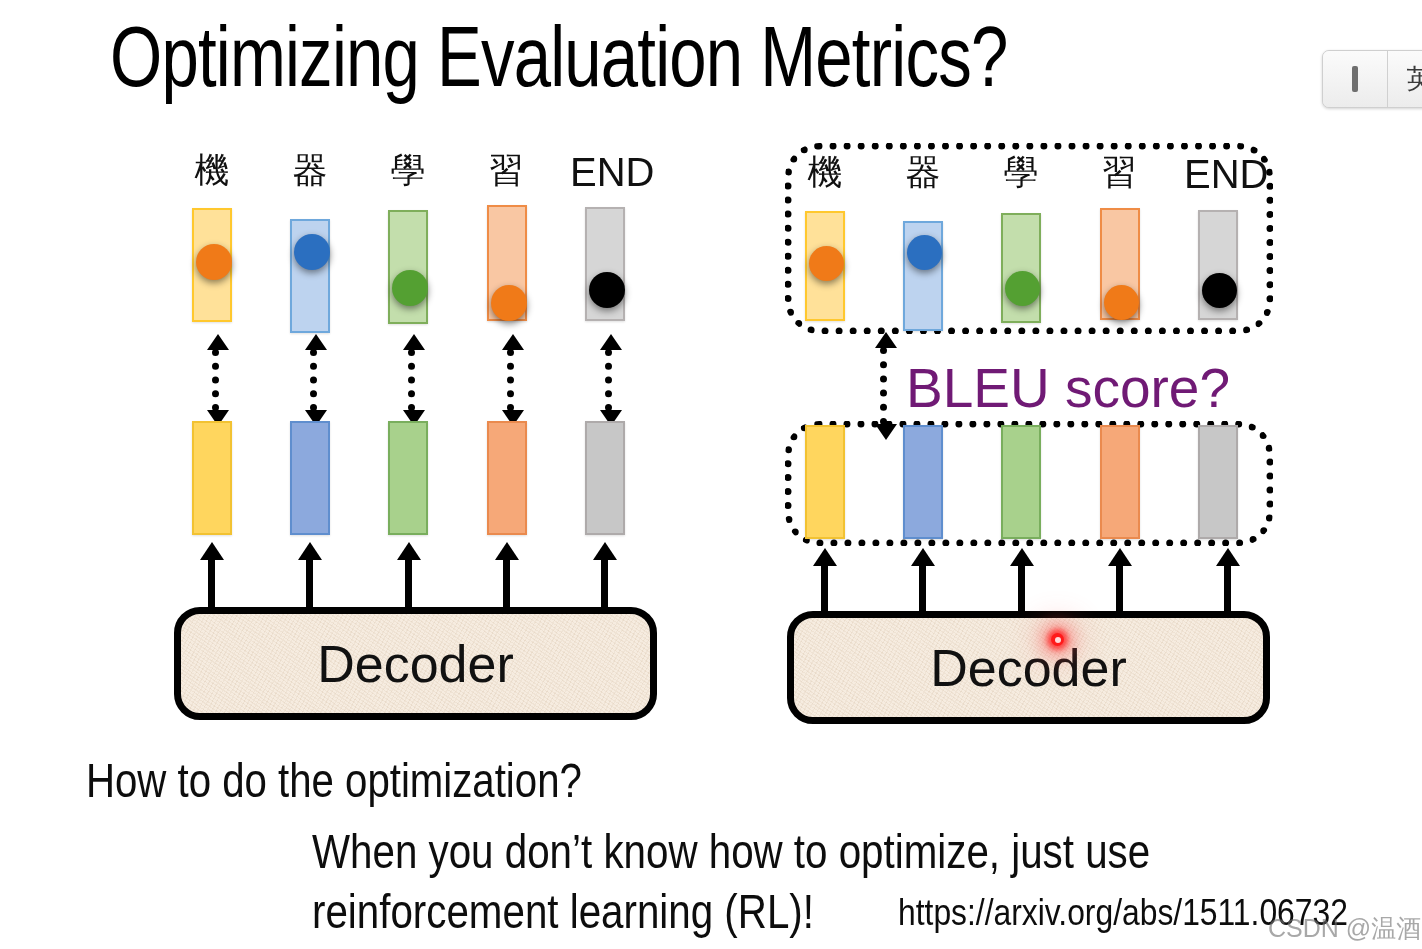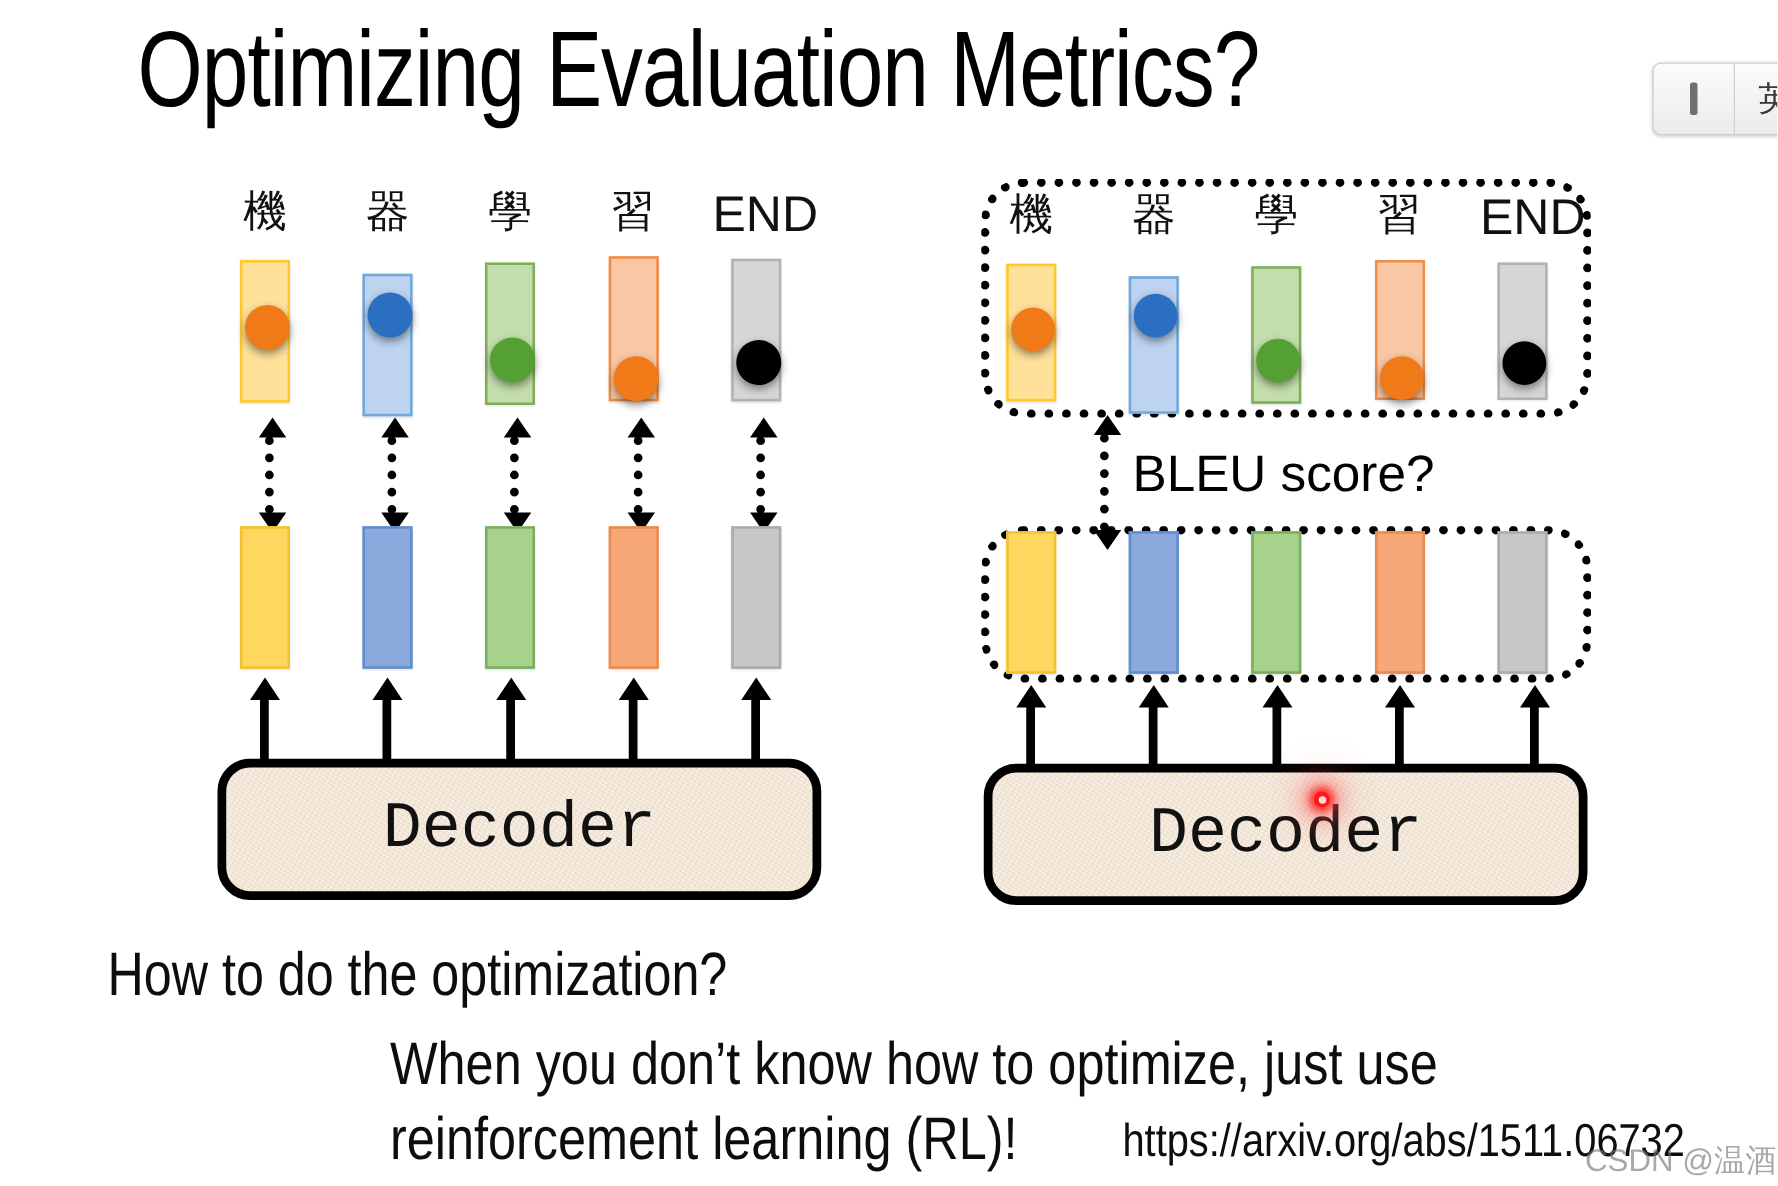--- a/index.html
+++ b/index.html
@@ -140,37 +140,37 @@
     border-radius: 26px;
     background:
       repeating-linear-gradient(34deg, rgba(190,160,125,0.13) 0px, rgba(190,160,125,0.13) 1px, rgba(255,255,255,0) 1px, rgba(255,255,255,0) 3px),
       repeating-linear-gradient(-61deg, rgba(180,150,115,0.10) 0px, rgba(180,150,115,0.10) 1px, rgba(255,255,255,0) 1px, rgba(255,255,255,0) 4px),
       #f6ece0;
     display: flex;
     align-items: center;
     justify-content: center;
     font-size: 52px;
     color: #111111;
-    font-family: Liberation Mono, monospace;
+    font-family: Liberation Sans, sans-serif;
   }
 
   
   .dotted-box {
     position: absolute;
     box-sizing: border-box;
     border: 7px dotted #000000;
     border-radius: 34px;
     background: transparent;
   }
 
   
   .bleu-label {
     position: absolute;
-    font-size: 41px;
-    color: #000000;
+    font-size: 55px;
+    color: #701a75;
     white-space: nowrap;
   }
 
   
   .body-text {
     position: absolute;
     color: #0d0d0d;
     font-family: "Liberation Sans", sans-serif;
     white-space: nowrap;
     transform-origin: left top;

